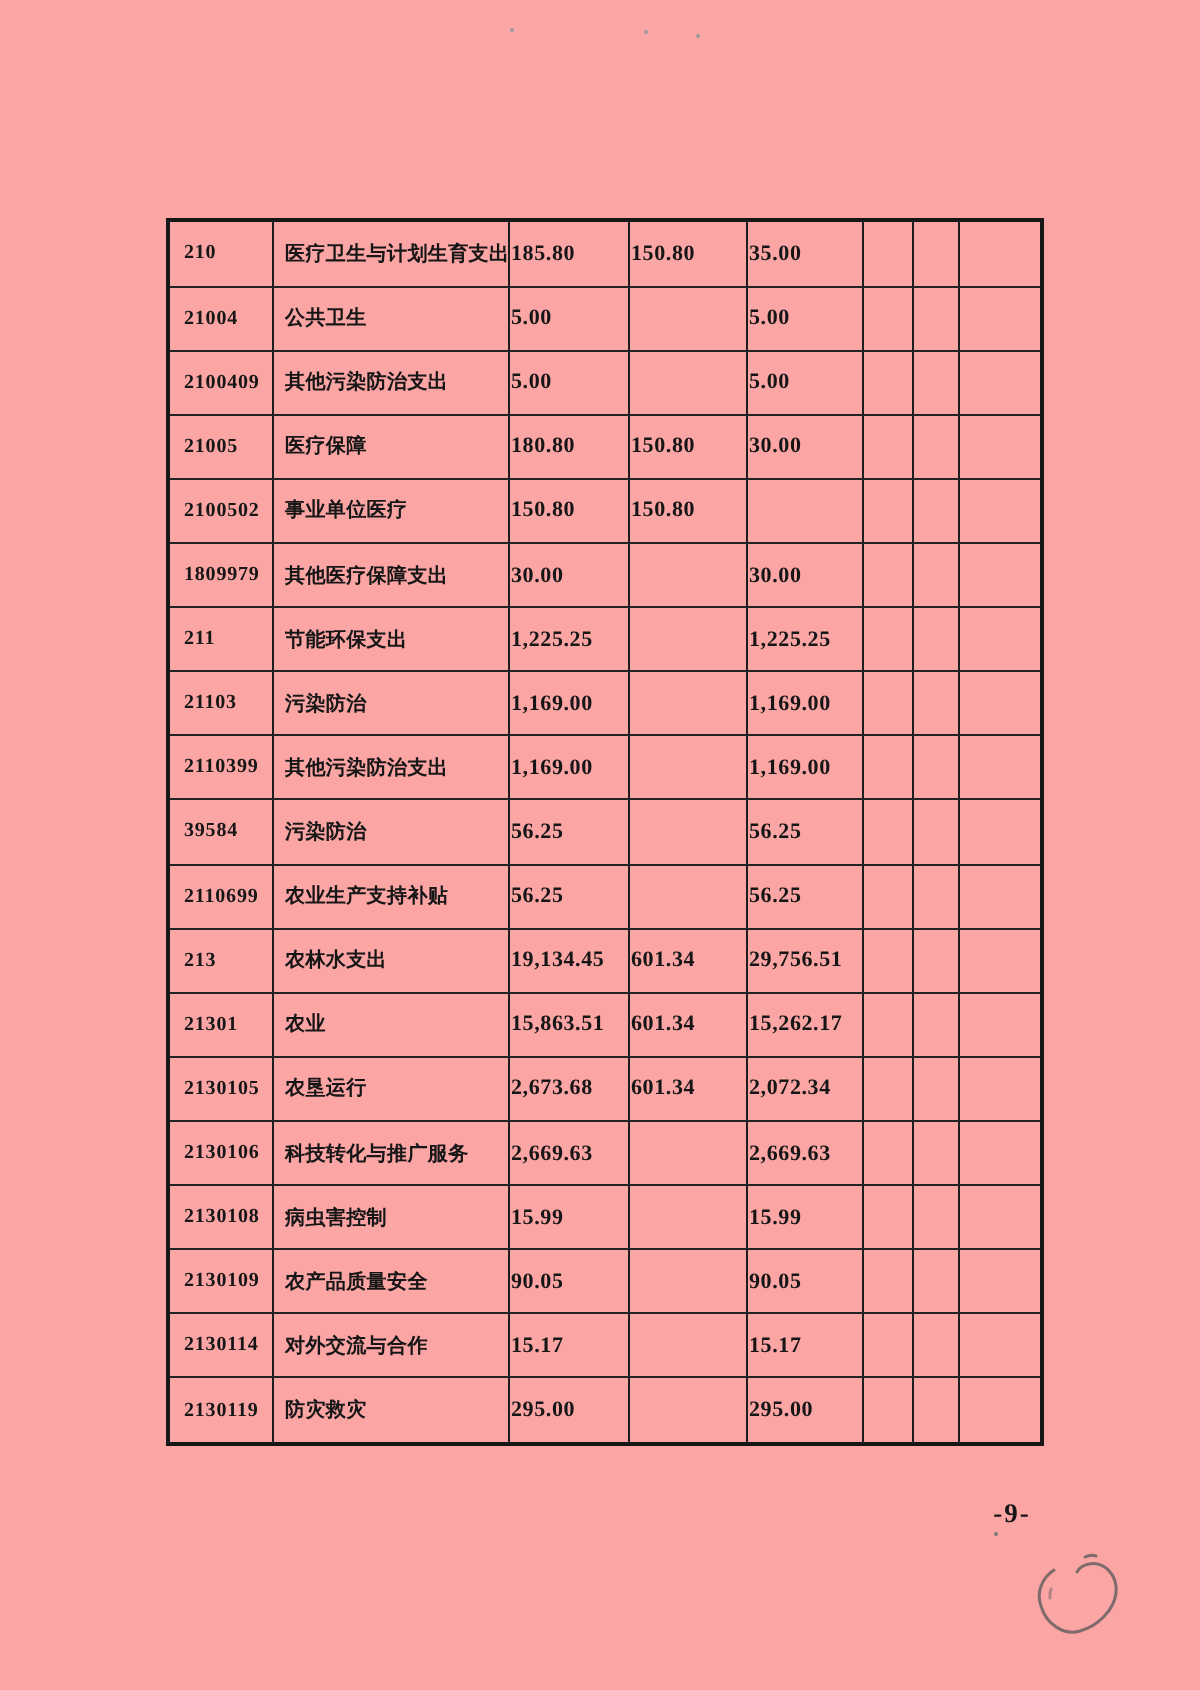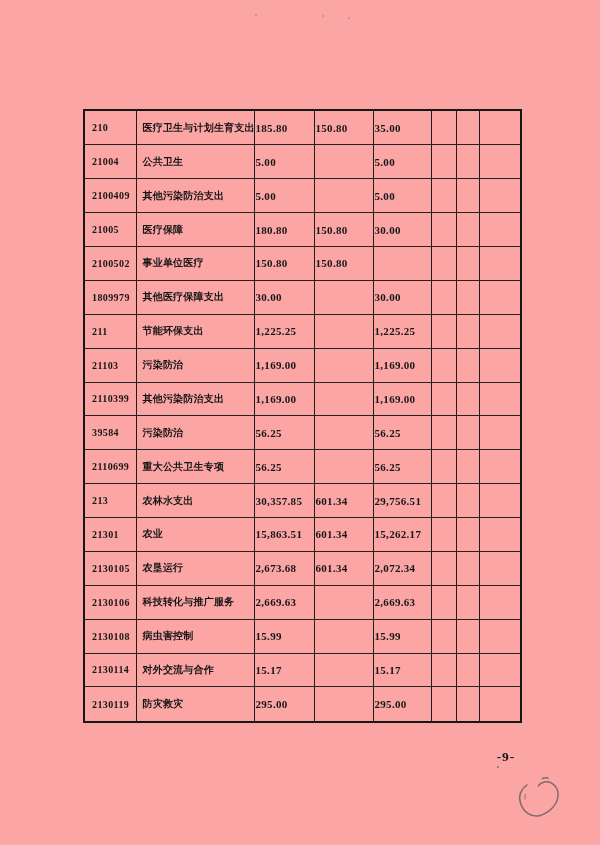--- a/index.html
+++ b/index.html
@@ -190,32 +190,32 @@
     <td class="name">污染防治</td>
     <td class="num">56.25</td>
     <td class="num"></td>
     <td class="num">56.25</td>
     <td class="empty"></td>
     <td class="empty"></td>
     <td class="empty"></td>
   </tr>
         <tr>
     <td class="code">2110699</td>
-    <td class="name">重大公共卫生专项</td>
+    <td class="name">农业生产支持补贴</td>
     <td class="num">56.25</td>
     <td class="num"></td>
     <td class="num">56.25</td>
     <td class="empty"></td>
     <td class="empty"></td>
     <td class="empty"></td>
   </tr>
         <tr>
     <td class="code">213</td>
     <td class="name">农林水支出</td>
-    <td class="num">30,357.85</td>
+    <td class="num">19,134.45</td>
     <td class="num">601.34</td>
     <td class="num">29,756.51</td>
     <td class="empty"></td>
     <td class="empty"></td>
     <td class="empty"></td>
   </tr>
         <tr>
     <td class="code">21301</td>
     <td class="name">农业</td>
     <td class="num">15,863.51</td>
@@ -244,20 +244,30 @@
     <td class="empty"></td>
     <td class="empty"></td>
     <td class="empty"></td>
   </tr>
         <tr>
     <td class="code">2130108</td>
     <td class="name">病虫害控制</td>
     <td class="num">15.99</td>
     <td class="num"></td>
     <td class="num">15.99</td>
+    <td class="empty"></td>
+    <td class="empty"></td>
+    <td class="empty"></td>
+  </tr>
+        <tr>
+    <td class="code">2130109</td>
+    <td class="name">农产品质量安全</td>
+    <td class="num">90.05</td>
+    <td class="num"></td>
+    <td class="num">90.05</td>
     <td class="empty"></td>
     <td class="empty"></td>
     <td class="empty"></td>
   </tr>
         <tr>
     <td class="code">2130114</td>
     <td class="name">对外交流与合作</td>
     <td class="num">15.17</td>
     <td class="num"></td>
     <td class="num">15.17</td>

